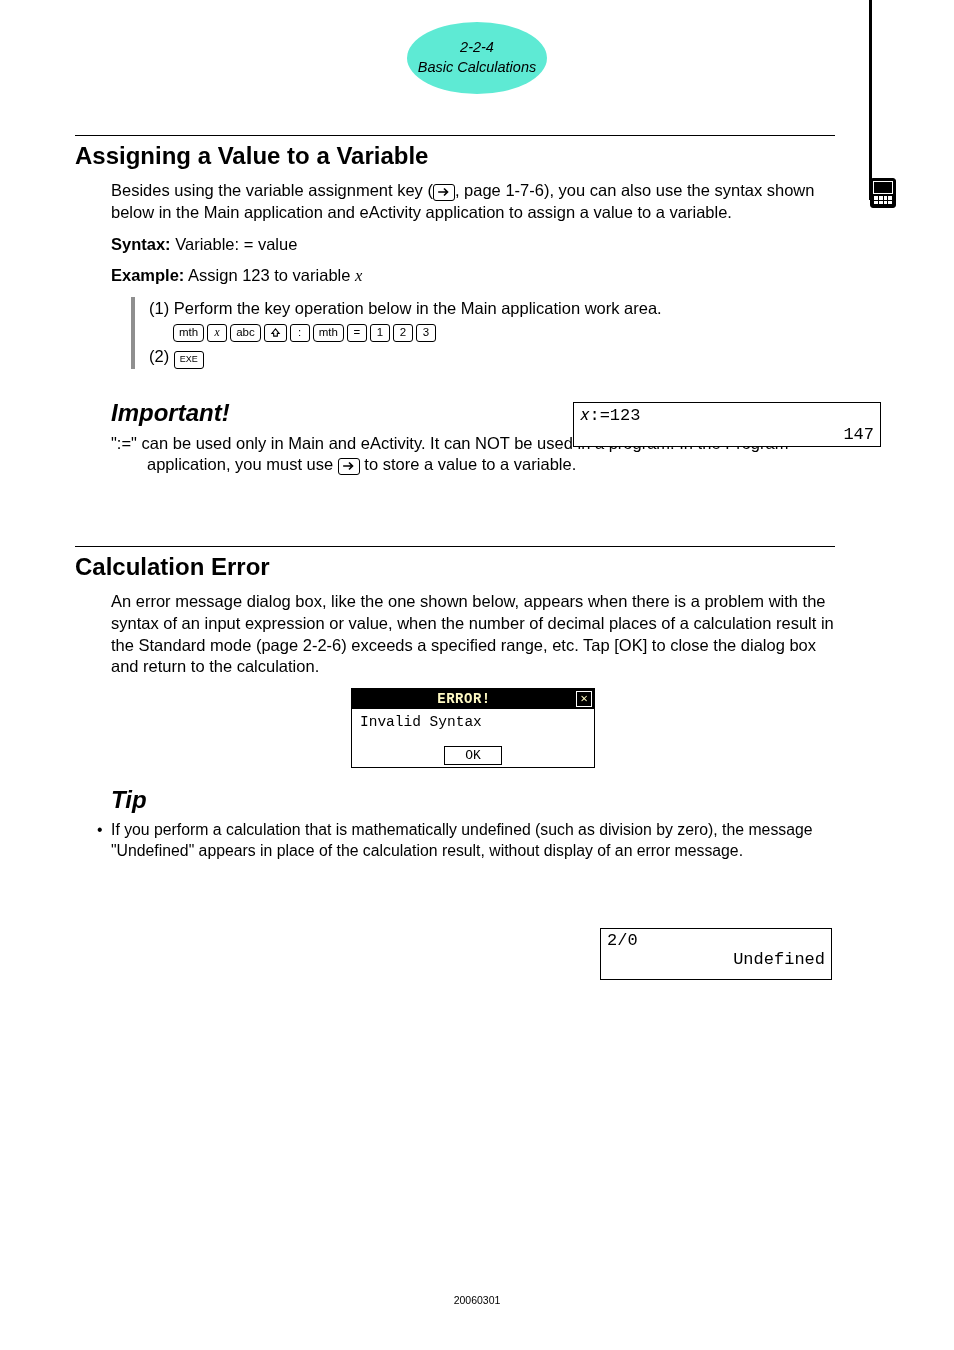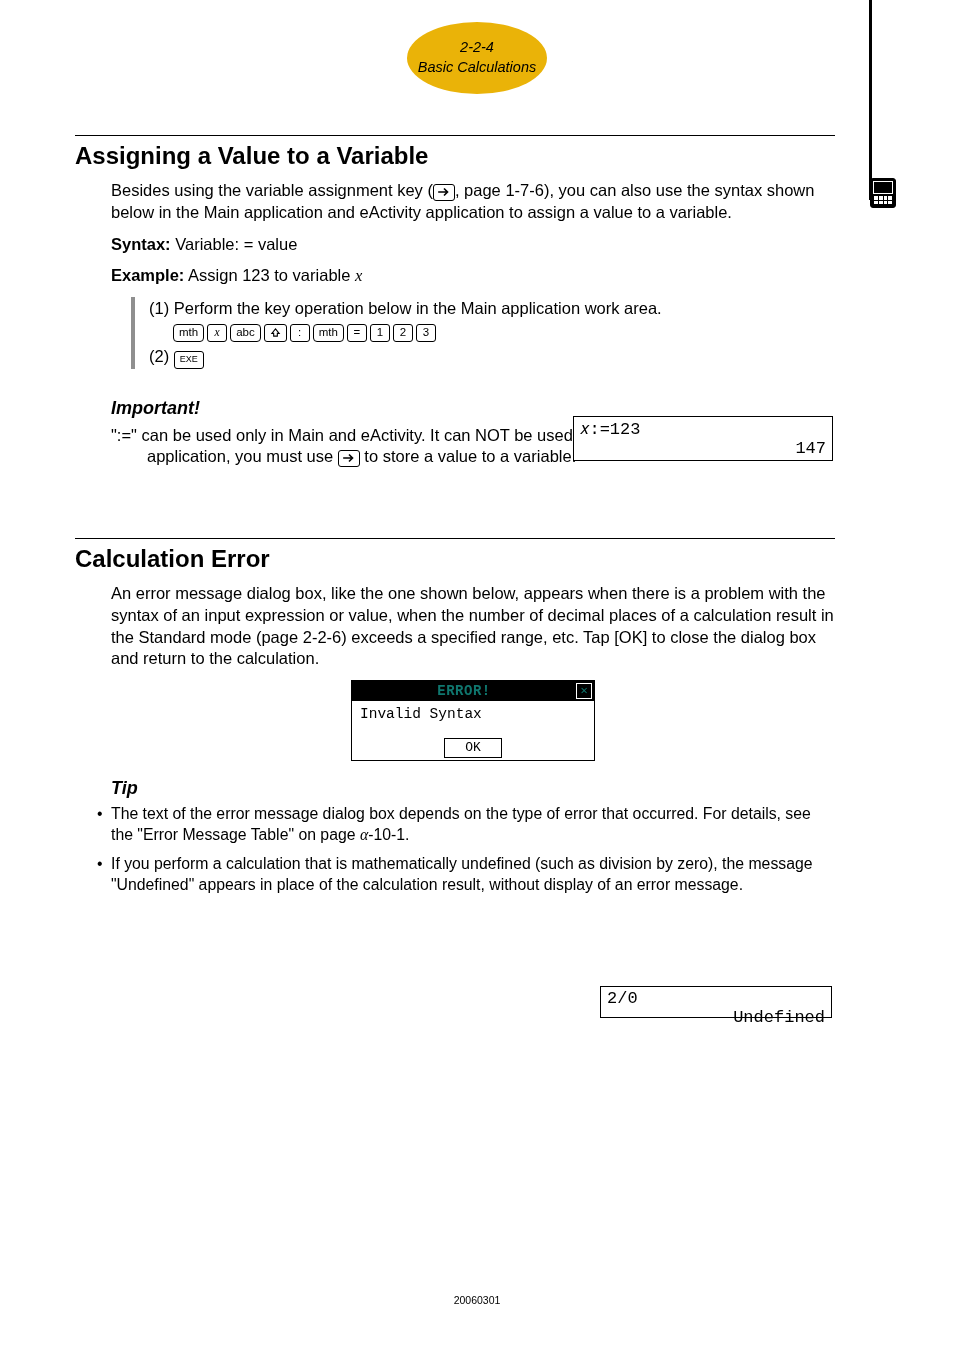--- a/index.html
+++ b/index.html
@@ -4,61 +4,61 @@
 <style>
   * { box-sizing: border-box; margin: 0; padding: 0; }
   body { font-family: Arial, Helvetica, sans-serif; font-size: 16.5px; background: #fff; color: #000; }
   .page { width: 954px; height: 1350px; position: relative; padding: 25px 50px 30px 75px; }
   .right-bar { position: absolute; top: 0; right: 82px; width: 3px; height: 200px; background: #000; }
   .side-icon { position: absolute; top: 178px; right: 58px; width: 26px; height: 30px; border: 1.5px solid #000; background: #000; border-radius: 3px; display: flex; flex-direction: column; }
   .side-icon-top { flex: 1; background: #000; margin: 2px 2px 1px 2px; border: 1px solid #fff; }
   .side-icon-bot { height: 10px; background: #000; margin: 0 2px 2px 2px; display: grid; grid-template-columns: repeat(4,1fr); grid-template-rows: repeat(2,1fr); gap: 1px; padding: 1px; }
   .side-icon-bot span { background: #fff; }
 
-  .header-badge { position: absolute; top: 22px; left: 50%; transform: translateX(-50%); width: 140px; height: 72px; background: #eab308; border-radius: 50%; display: flex; flex-direction: column; align-items: center; justify-content: center; font-style: italic; font-size: 14.5px; line-height: 1.35; }
+  .header-badge { position: absolute; top: 22px; left: 50%; transform: translateX(-50%); width: 140px; height: 72px; background: #5eead4; border-radius: 50%; display: flex; flex-direction: column; align-items: center; justify-content: center; font-style: italic; font-size: 14.5px; line-height: 1.35; }
 
   .content { margin-top: 110px; width: 760px; }
   .hr { border: none; border-top: 1.5px solid #000; margin-bottom: 6px; }
   h2 { font-size: 24px; font-weight: bold; margin-bottom: 10px; }
   .body-text { margin-left: 36px; line-height: 1.32; }
   .body-text p { margin-bottom: 10px; }
 
   .sub-h { font-weight: bold; margin: 16px 0 6px 0; display: flex; align-items: center; gap: 6px; }
   .dot::before { content: "●"; font-size: 12px; margin-right: 6px; vertical-align: 1px; }
 
   .operation { margin-left: 20px; border-left: 4px solid #8f8f8f; padding-left: 14px; }
   .step-line { line-height: 1.45; }
 
   .key-row { display: flex; gap: 3px; flex-wrap: wrap; margin: 3px 0 3px 24px; }
   .key { display: inline-flex; align-items: center; justify-content: center; height: 18px; min-width: 28px; padding: 0 5px; border: 1.3px solid #000; border-radius: 4px; font-size: 11.5px; font-family: Arial; user-select: none; }
   .key.sm { min-width: 20px; border-radius: 3px; }
   .key svg { width: 11px; height: 11px; }
   .key-inline { display: inline-flex; align-items: center; justify-content: center; height: 17px; min-width: 22px; border: 1.3px solid #000; border-radius: 3px; font-size: 11px; vertical-align: -3px; padding: 0 3px; }
 
   .lcd-box { position: absolute; border: 1.5px solid #000; font-family: "Courier New", monospace; font-size: 17px; padding: 2px 6px; background: #fff; }
-  .lcd-1 { top: 416px; left: 573px; width: 260px; height: 45px; }
+  .lcd-1 { top: 402px; left: 573px; width: 308px; height: 45px; }
   .lcd-1 .in { text-align: left; }
   .lcd-1 .out { text-align: right; }
 
-  .italic-h { font-style: italic; font-weight: bold; font-size: 18px; margin: 28px 0 4px 0; }
+  .italic-h { font-style: italic; font-weight: bold; font-size: 24px; margin: 28px 0 4px 0; }
 
   .section2 { margin-top: 70px; }
 
   .error-dialog { width: 244px; margin: 10px auto 0 auto; border: 1.5px solid #000; background: #fff; font-family: "Courier New", monospace; }
-  .error-title { background: #000; color: #0f766e; display: flex; align-items: center; justify-content: space-between; padding: 1px 2px 1px 0; height: 20px; }
+  .error-title { background: #000; color: #fef9c3; display: flex; align-items: center; justify-content: space-between; padding: 1px 2px 1px 0; height: 20px; }
   .error-title-text { flex: 1; text-align: center; font-weight: bold; font-size: 14px; letter-spacing: 0.5px; }
   .error-close { width: 16px; height: 16px; border: 1.5px solid #fff; display: flex; align-items: center; justify-content: center; font-size: 12px; font-weight: bold; line-height: 1; }
   .error-body { padding: 4px 8px 8px 8px; font-size: 14.5px; text-align: left; }
   .error-ok { display: block; width: 58px; margin: 6px auto 2px auto; border: 1.3px solid #000; text-align: center; font-size: 13px; padding: 0 0 0 0; }
 
   .tip-list { margin-left: 0; }
   .tip-list li { list-style: none; position: relative; padding-left: 14px; margin-bottom: 8px; line-height: 1.32; font-size: 15.8px; }
   .tip-list li::before { content: "•"; position: absolute; left: 0; top: 0; }
 
-  .lcd-2 { top: 986px; left: 600px; width: 232px; height: 32px; }
+  .lcd-2 { top: 928px; left: 600px; width: 232px; height: 52px; }
   .lcd-2 .in { text-align: left; }
   .lcd-2 .out { text-align: right; }
 
   .footer-num { position: absolute; bottom: 44px; left: 50%; transform: translateX(-50%); font-size: 10.5px; }
 
   .serif-it { font-family: "Times New Roman", serif; font-style: italic; }
 </style>
 </head>
 <body>
 
@@ -157,23 +157,20 @@
             <span class="error-close">✕</span>
           </div>
           <div class="error-body">Invalid Syntax</div>
           <div class="error-ok">OK</div>
         </div>
 
         <div class="italic-h" style="margin-top:16px;">Tip</div>
       </div>
 
       <ul class="tip-list" style="margin-left:22px;">
-        <li>
-          <span>The text of the error message dialog box depends on the type of error that occurred. For details, see the "Error Message Table" on page </span><span class="serif-it">α</span><span>-10-1.</span>
-        </li>
         <li>If you perform a calculation that is mathematically undefined (such as division by zero), the message "Undefined" appears in place of the calculation result, without display of an error message.</li>
       </ul>
     </div>
 
     <div class="lcd-box lcd-2">
       <div class="in">2/0</div>
       <div class="out">Undefined</div>
     </div>
 
   </div>

